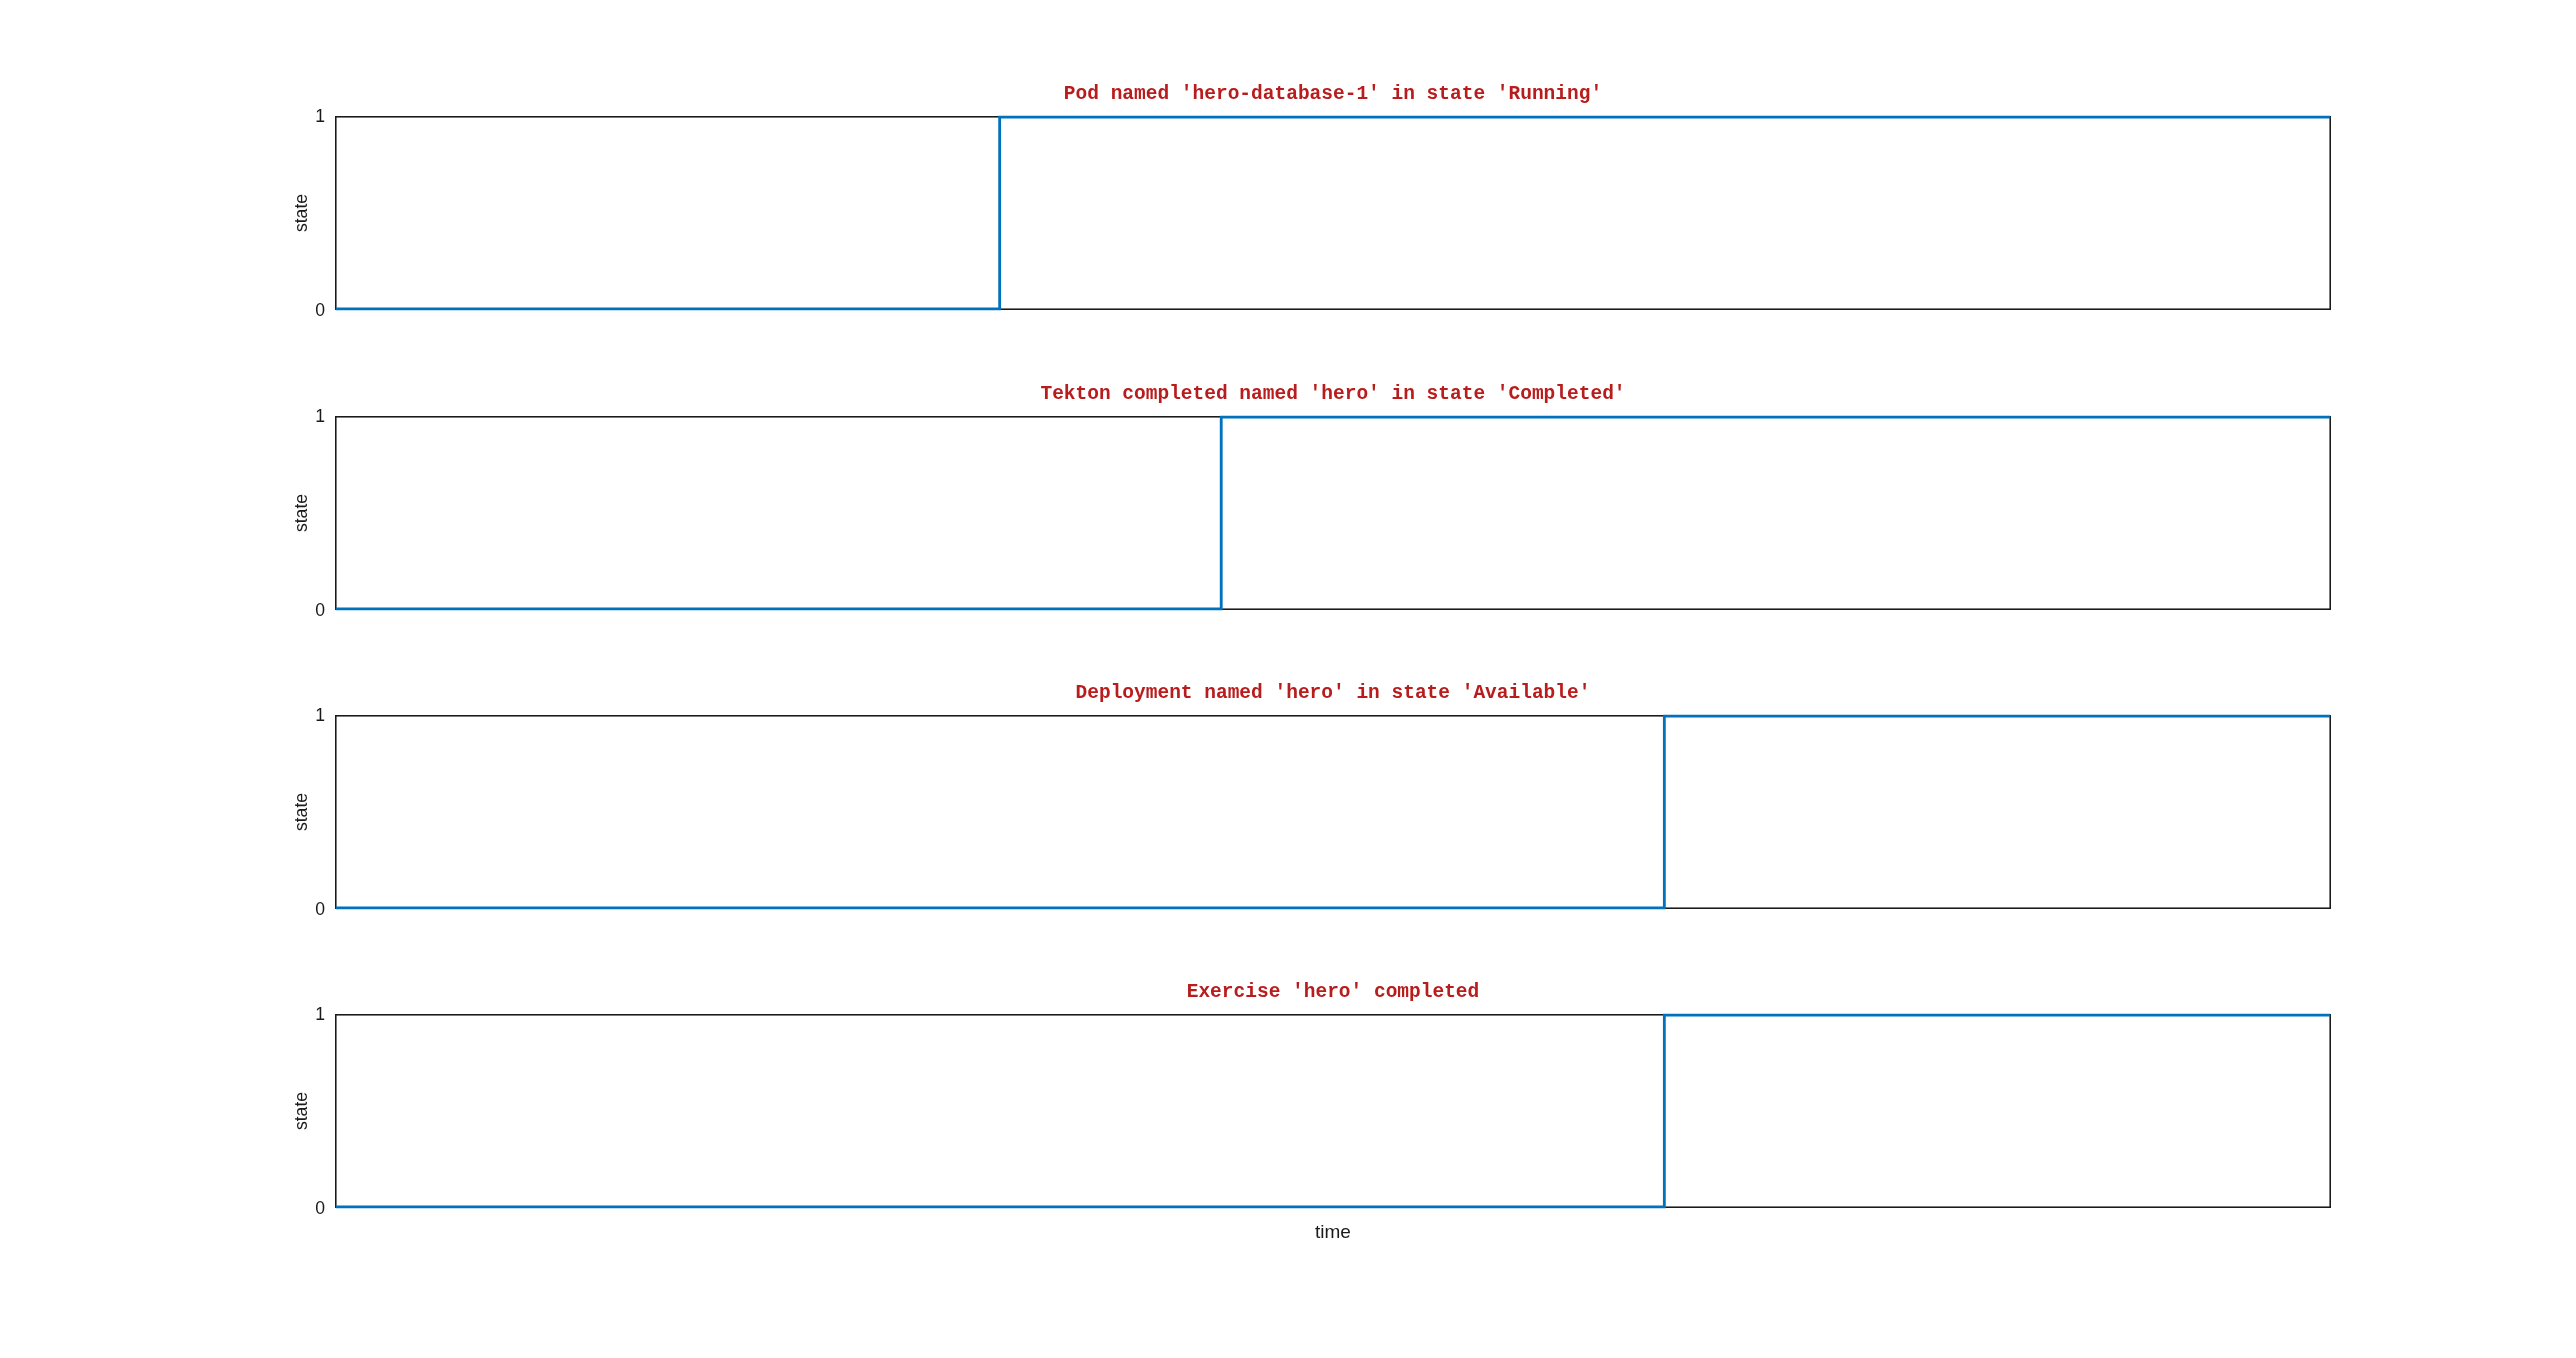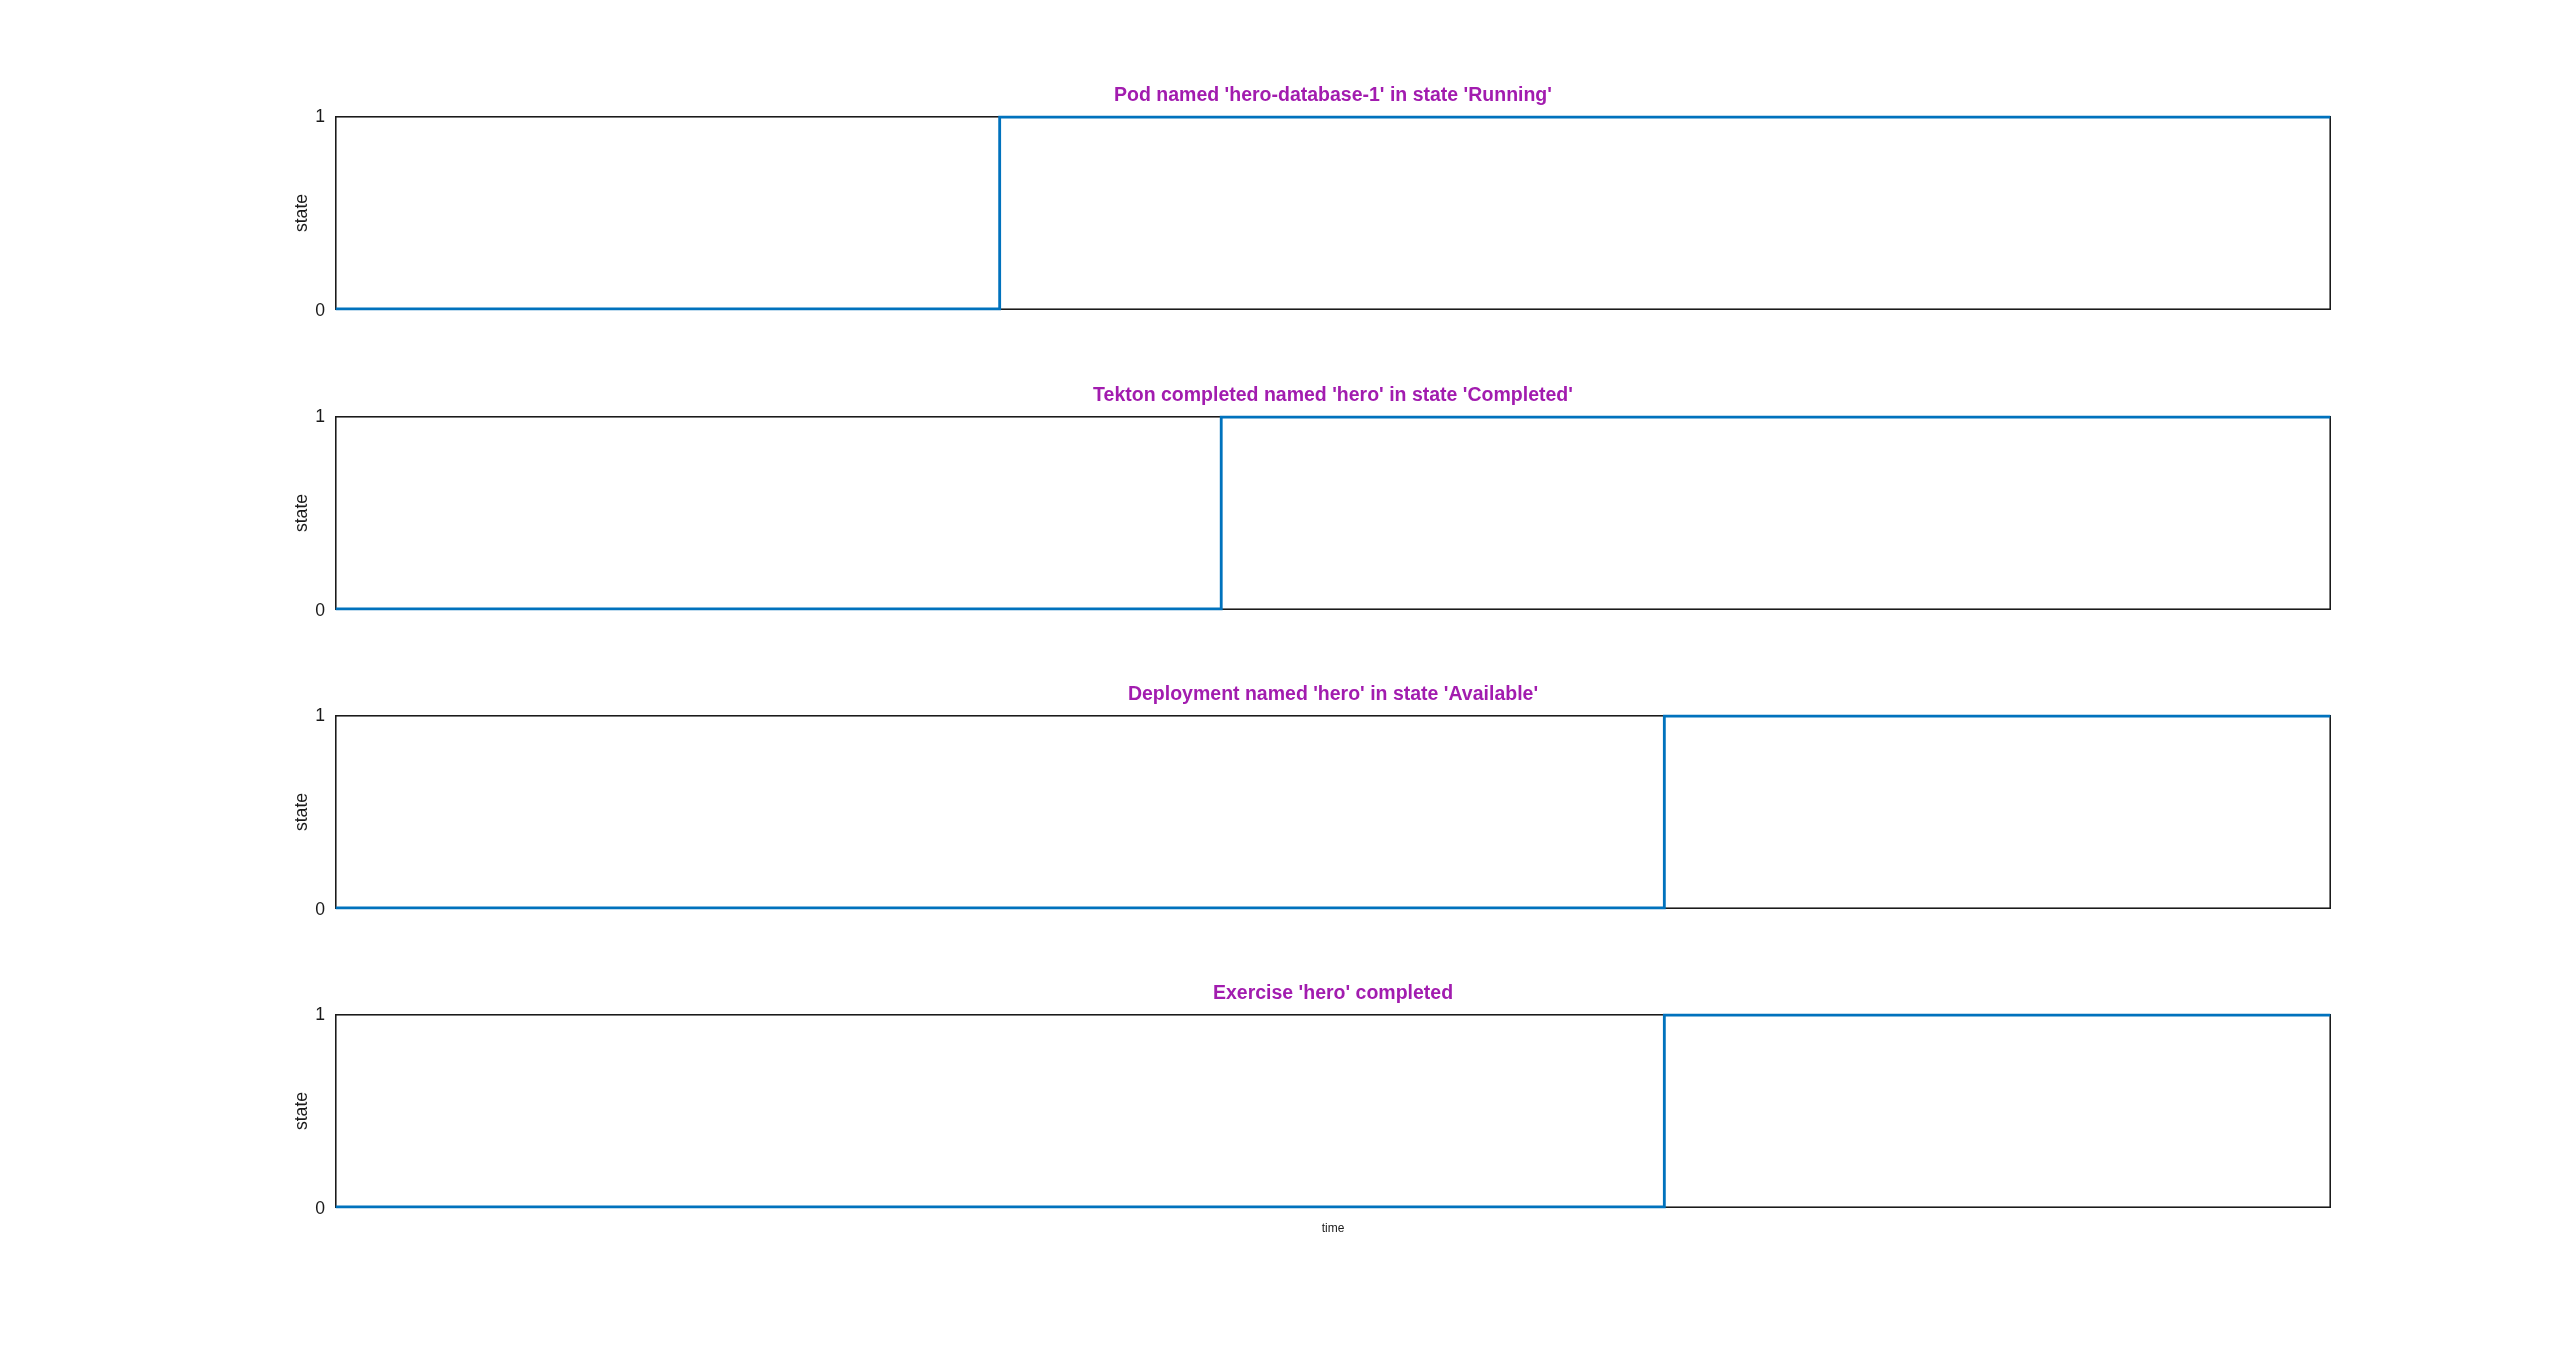--- a/index.html
+++ b/index.html
@@ -25,22 +25,23 @@
   .plot-title {
     position: absolute;
     left: 335px;
     width: 1996px;
     top: -33px;
     margin: 0;
     text-align: center;
     font-size: 19.5px;
     font-weight: bold;
     line-height: 22.6px;
-    color: #a21caf;
+    color: #b91c1c;
     white-space: nowrap;
+    font-family: Liberation Mono, monospace;
   }
   .plot-area {
     position: absolute;
     left: 335px;
     top: 0;
     width: 1996px;
     height: 194px;
   }
   .plot-area svg {
     display: block;
@@ -67,21 +68,21 @@
     color: #1a1a1a;
   }
   .ytick-top { top: -10px; }
   .ytick-bottom { top: 184px; }
   .xlabel {
     position: absolute;
     left: 335px;
     width: 1996px;
     top: 1221px;
     text-align: center;
-    font-size: 12px;
+    font-size: 19px;
     color: #1a1a1a;
   }
 </style>
 </head>
 <body>
 
 <div class="figure">
 
   <section class="subplot" style="top:116px">
     <h2 class="plot-title">Pod named 'hero-database-1' in state 'Running'</h2>

